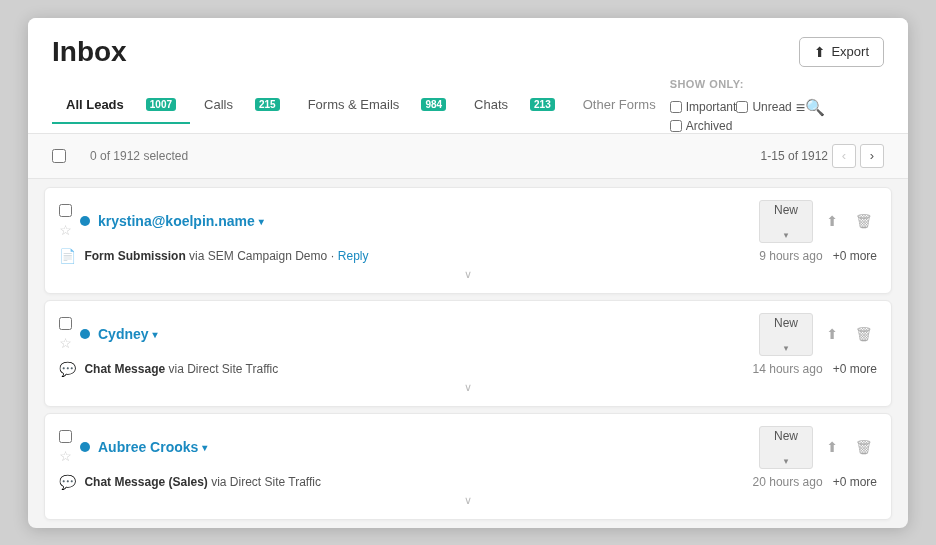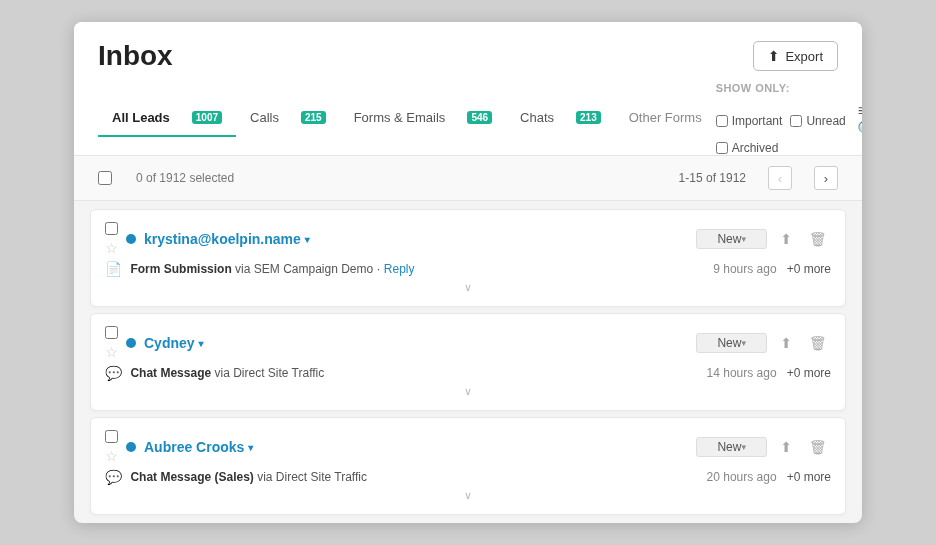--- a/index.html
+++ b/index.html
@@ -5,21 +5,21 @@
     * { box-sizing: border-box; margin: 0; padding: 0; }
     body {
       background: #d0d0d0;
       display: flex;
       align-items: center;
       justify-content: center;
       min-height: 100vh;
       font-family: -apple-system, BlinkMacSystemFont, 'Segoe UI', Arial, sans-serif;
     }
     .container {
-      width: 788px;
+      width: 880px;
       background: #f4f4f4;
       border-radius: 8px;
       box-shadow: 0 2px 16px rgba(0,0,0,0.18);
       overflow: hidden;
       padding: 0;
     }
     .header {
       display: flex;
       align-items: center;
       justify-content: space-between;
@@ -125,21 +125,20 @@
     }
     .show-only-right {
       display: flex;
       flex-direction: column;
       align-items: flex-start;
       gap: 2px;
     }
     .show-only-row {
       display: flex;
       align-items: center;
-      gap: 8px;
     }
 
     .toolbar {
       display: flex;
       align-items: center;
       justify-content: space-between;
       padding: 10px 24px;
       background: #f9f9f9;
       border-bottom: 1px solid #e5e5e5;
     }
@@ -155,21 +154,21 @@
       accent-color: #1ab394;
       cursor: pointer;
     }
     .selected-count {
       font-size: 12px;
       color: #777;
     }
     .pagination {
       display: flex;
       align-items: center;
-      gap: 22px;
+      gap: 4px;
       font-size: 12px;
       color: #666;
     }
     .page-btn {
       width: 24px;
       height: 24px;
       border: 1px solid #ccc;
       background: #fff;
       border-radius: 3px;
       cursor: pointer;
@@ -240,28 +239,29 @@
       align-items: center;
       gap: 4px;
     }
     .dropdown-arrow {
       font-size: 10px;
       color: #1a8ac1;
     }
     .lead-status {
       display: flex;
       align-items: center;
-      gap: 0;
+      gap: 13px;
       font-size: 12px;
       color: #555;
       background: #f0f0f0;
       border-radius: 3px;
-      padding: 2px 20px;
+      padding: 2px 14px;
       cursor: pointer;
       border: 1px solid #ddd;
+      flex-direction: column;
     }
     .status-arrow { font-size: 9px; color: #888; }
     .lead-actions {
       display: flex;
       align-items: center;
       gap: 6px;
     }
     .action-btn {
       width: 26px;
       height: 26px;
@@ -342,21 +342,21 @@
       <div class="tab active">
         <span>All Leads</span>
         <span class="badge badge-teal">1007</span>
       </div>
       <div class="tab">
         <span>Calls</span>
         <span class="badge badge-teal">215</span>
       </div>
       <div class="tab">
         <span>Forms &amp; Emails</span>
-        <span class="badge badge-teal">546</span>
+        <span class="badge badge-teal">984</span>
       </div>
       <div class="tab">
         <span>Chats</span>
         <span class="badge badge-teal">213</span>
       </div>
       <div class="tab tab-other">
         <span>Other Forms</span>
       </div>
     </div>
 

